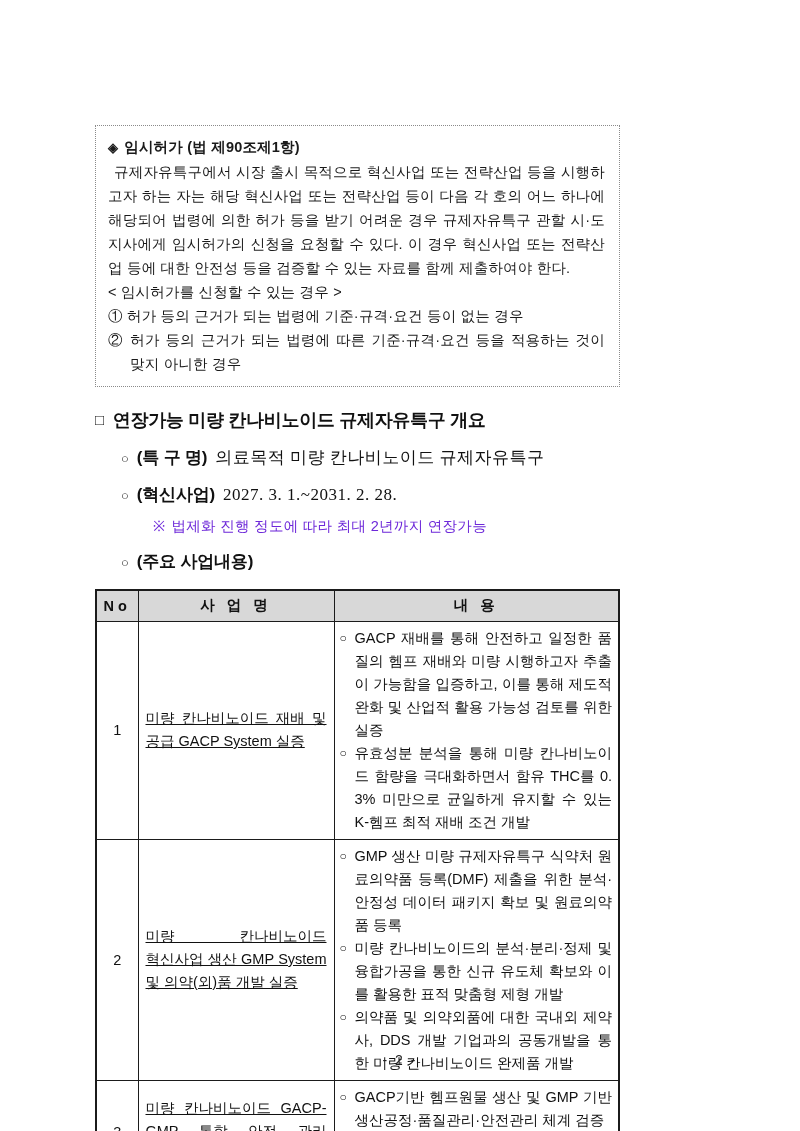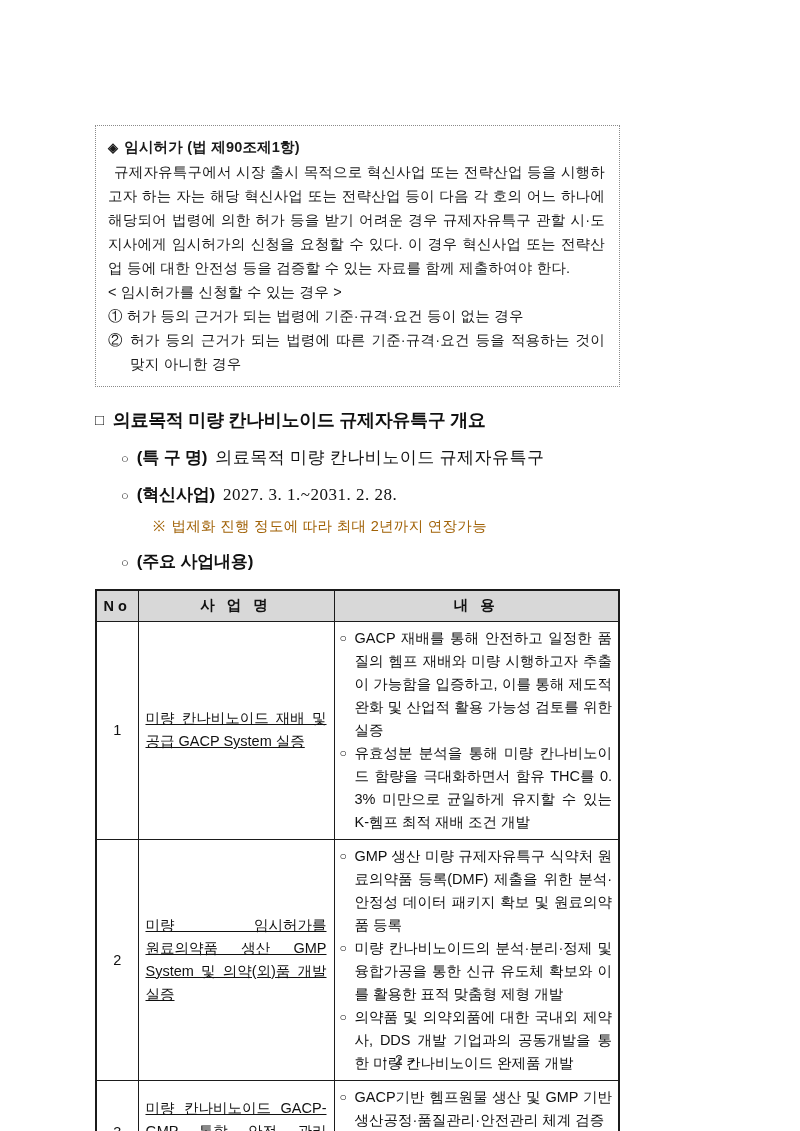--- a/index.html
+++ b/index.html
@@ -60,21 +60,21 @@
     display: flex;
     align-items: baseline;
   }
   .ov-item .circ { font-size: 13px; margin-right: 8px; }
   .ov-item .lbl { font-weight: 700; letter-spacing: -0.2px; margin-right: 8px; white-space: nowrap; }
   .ov-item .val { font-family: "Liberation Serif", serif; letter-spacing: 0.5px; }
   .ov-note {
     margin: 9px 0 0 58px;
     font-size: 14.5px;
     letter-spacing: 0.3px;
-    color: #a16207;
+    color: #6d28d9;
   }
   .ov-note .ref { margin-right: 6px; }
 
   
   .biz-table {
     margin-top: 16px;
     width: 100%;
     border-collapse: collapse;
     table-layout: fixed;
     border: 2px solid #1b1b1b;
@@ -140,21 +140,21 @@
     </div>
     <div class="box-paragraph">규제자유특구에서 시장 출시 목적으로 혁신사업 또는 전략산업 등을 시행하고자 하는 자는 해당 혁신사업 또는 전략산업 등이 다음 각 호의 어느 하나에 해당되어 법령에 의한 허가 등을 받기 어려운 경우 규제자유특구 관할 시·도지사에게 임시허가의 신청을 요청할 수 있다. 이 경우 혁신사업 또는 전략산업 등에 대한 안전성 등을 검증할 수 있는 자료를 함께 제출하여야 한다.</div>
     <div class="case-header">&lt; 임시허가를 신청할 수 있는 경우 &gt;</div>
     <div class="case-item">① 허가 등의 근거가 되는 법령에 기준·규격·요건 등이 없는 경우</div>
     <div class="case-item">② 허가 등의 근거가 되는 법령에 따른 기준·규격·요건 등을 적용하는 것이 맞지 아니한 경우</div>
   </div>
 
   <div class="overview">
     <div class="overview-heading">
       <span class="sq">□</span>
-      <span>의료목적 미량 칸나비노이드 규제자유특구 개요</span>
+      <span>연장가능 미량 칸나비노이드 규제자유특구 개요</span>
     </div>
 
     <div class="ov-item">
       <span class="circ">○</span>
       <span class="lbl">(특 구 명)</span>
       <span class="val">의료목적 미량 칸나비노이드 규제자유특구</span>
     </div>
 
     <div class="ov-item">
       <span class="circ">○</span>
@@ -196,21 +196,21 @@
             <span class="bt">GACP 재배를 통해 안전하고 일정한 품질의 헴프 재배와 미량 시행하고자 추출이 가능함을 입증하고, 이를 통해 제도적 완화 및 산업적 활용 가능성 검토를 위한 실증</span>
           </div>
           <div class="bullet-item">
             <span class="bl">○</span>
             <span class="bt">유효성분 분석을 통해 미량 칸나비노이드 함량을 극대화하면서 함유 THC를 0.3% 미만으로 균일하게 유지할 수 있는 K-헴프 최적 재배 조건 개발</span>
           </div>
         </td>
       </tr>
       <tr>
         <td class="no-cell">2</td>
-        <td class="name-cell">미량 임시허가를 원료의약품 생산 GMP System 및 의약(외)품 개발 실증</td>
+        <td class="name-cell">미량 칸나비노이드 혁신사업 생산 GMP System 및 의약(외)품 개발 실증</td>
         <td class="content-cell">
           <div class="bullet-item">
             <span class="bl">○</span>
             <span class="bt">GMP 생산 미량 규제자유특구 식약처 원료의약품 등록(DMF) 제출을 위한 분석·안정성 데이터 패키지 확보 및 원료의약품 등록</span>
           </div>
           <div class="bullet-item">
             <span class="bl">○</span>
             <span class="bt">미량 칸나비노이드의 분석·분리·정제 및 융합가공을 통한 신규 유도체 확보와 이를 활용한 표적 맞춤형 제형 개발</span>
           </div>
           <div class="bullet-item">

